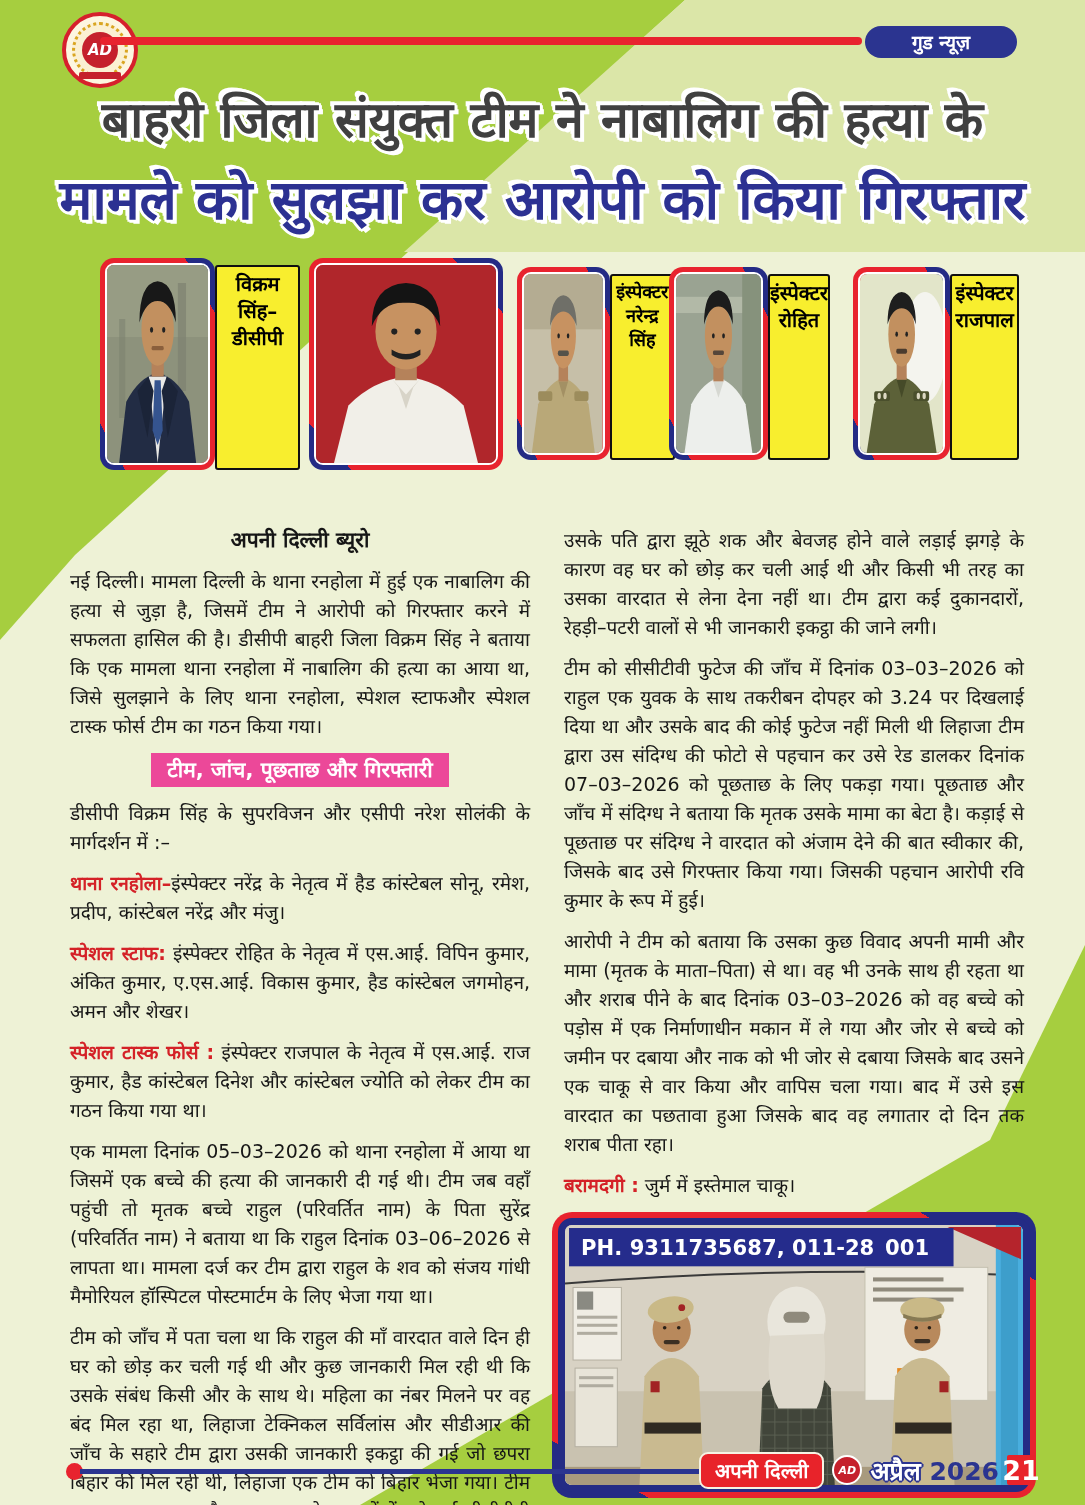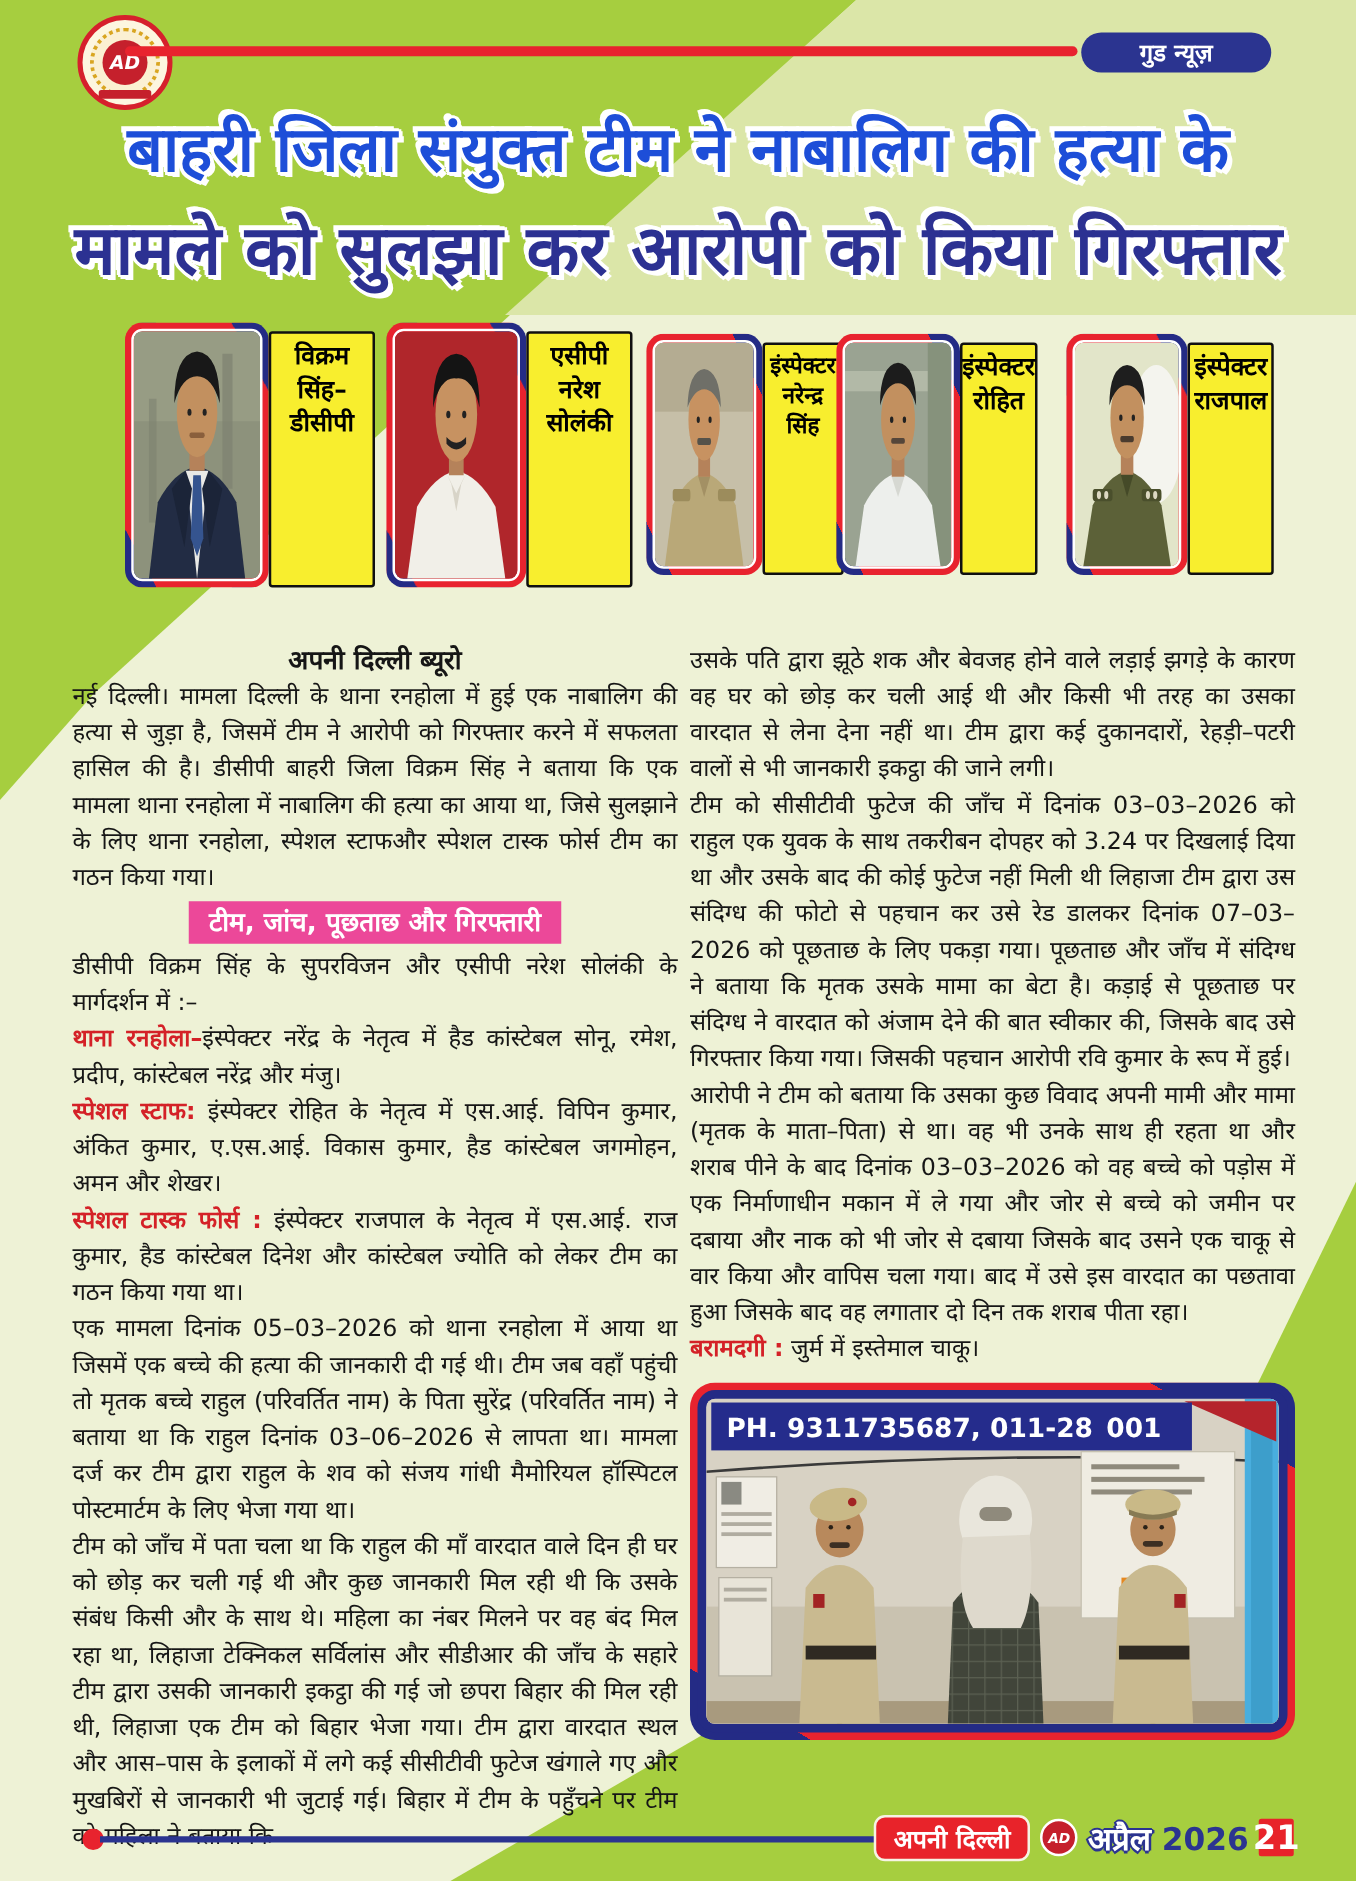--- a/index.html
+++ b/index.html
@@ -18,37 +18,37 @@
   .emblem-ribbon{position:absolute;bottom:5px;left:13px;right:13px;height:7px;background:#c5202c;border-radius:2px;}
   .header-line{left:100px;top:37px;width:762px;height:8px;background:#e8232e;border-radius:4px;}
   .top-badge{right:68px;top:26px;width:152px;height:32px;background:#2b3490;border-radius:16px;
              color:#fff;font-weight:bold;font-size:19px;display:flex;align-items:center;justify-content:center;}
 
   
   .headline{left:0;width:1085px;text-align:center;font-weight:800;letter-spacing:0;
             text-shadow:-3px 0 0 #fff,3px 0 0 #fff,0 -3px 0 #fff,0 3px 0 #fff,
                         -2px -2px 0 #fff,2px 2px 0 #fff,-2px 2px 0 #fff,2px -2px 0 #fff,
                         4px 4px 0 #fff,-4px -4px 0 #fff;}
-  .headline1{top:84px;font-size:50px;color:#1d4ed8;}
+  .headline1{top:84px;font-size:50px;color:#404040;}
   .headline2{top:160px;font-size:55px;color:#2c3192;}
 
   
   .officer-card{display:flex;flex-direction:row;}
   .pframe{border-radius:14px;padding:5px;box-sizing:border-box;
      background-image:linear-gradient(to bottom left,#242b85 0 13%,transparent 13% 100%),
                       linear-gradient(to top right,#242b85 0 11%,transparent 11% 100%),
                       linear-gradient(#e8232e,#e8232e);}
   .pphoto{width:100%;height:100%;border:2px solid #fff;border-radius:9px;overflow:hidden;box-sizing:border-box;}
   .pphoto svg{display:block;width:100%;height:100%;}
   .caption{margin-top:7px;background:#f8ee2e;border:2px solid #101010;border-radius:3px;
            font-weight:bold;font-size:20px;color:#000;text-align:center;padding:3px 0;}
 
   
   .col{width:484px;color:#161616;font-size:19px;line-height:29px;text-align:justify;}
-  .col p{margin:0;}
+  .col p{margin:12px;}
   .byline{text-align:center;font-weight:bold;font-size:21px;margin:0 0 1px 0;}
   .lead{color:#d42127;font-weight:bold;}
   .banner{display:block;width:fit-content;margin:4px auto 4px auto;background:#ec4899;color:#fff;
           font-weight:bold;font-size:21px;line-height:26px;padding:4px 16px;}
 
   
   .arrest-frame{margin-top:12px;border-radius:20px;padding:6px;height:286px;box-sizing:border-box;
      background-image:linear-gradient(to bottom left,#242b85 0 12%,transparent 12% 100%),
                       linear-gradient(to top right,#242b85 0 10%,transparent 10% 100%),
                       linear-gradient(#e8232e,#e8232e);}
@@ -127,21 +127,20 @@
           <path d="M42 63 L50 72 L58 63 L54 68 L50 80 L46 68 Z" fill="#d8d4c8"></path>
           <rect x="44" y="49" width="12" height="15" fill="#b5825a"></rect>
           <ellipse cx="50" cy="37" rx="17" ry="21" fill="#c79261"></ellipse>
           <path d="M31 34 Q31 11 50 10 Q69 11 69 34 Q63 20 50 21 Q37 20 31 34 Z" fill="#141414"></path>
           <circle cx="43.5" cy="37" r="1.7" fill="#222"></circle>
           <circle cx="56.5" cy="37" r="1.7" fill="#222"></circle>
           <path d="M42 47 Q50 52 58 47 L58 50 Q50 55 42 50 Z" fill="#222"></path>
         </svg>
       </div>
     </div>
-    <div class="caption">एसीपी नरेश सोलंकी</div>
   </div>
 
   <div class="layer officer-card" style="left:517px;top:267px;width:158px;">
     <div class="pframe" style="height:193px;">
       <div class="pphoto">
         <svg viewBox="0 0 100 110" preserveAspectRatio="none">
           <rect width="100" height="110" fill="#c6bfa8"></rect>
           <rect x="0" y="0" width="100" height="34" fill="#b4ac92"></rect>
           <path d="M10 110 L18 80 Q32 66 50 64 Q68 66 82 80 L90 110 Z" fill="#b9a878"></path>
           <rect x="18" y="72" width="18" height="6" rx="2" fill="#9c8c5c"></rect>

